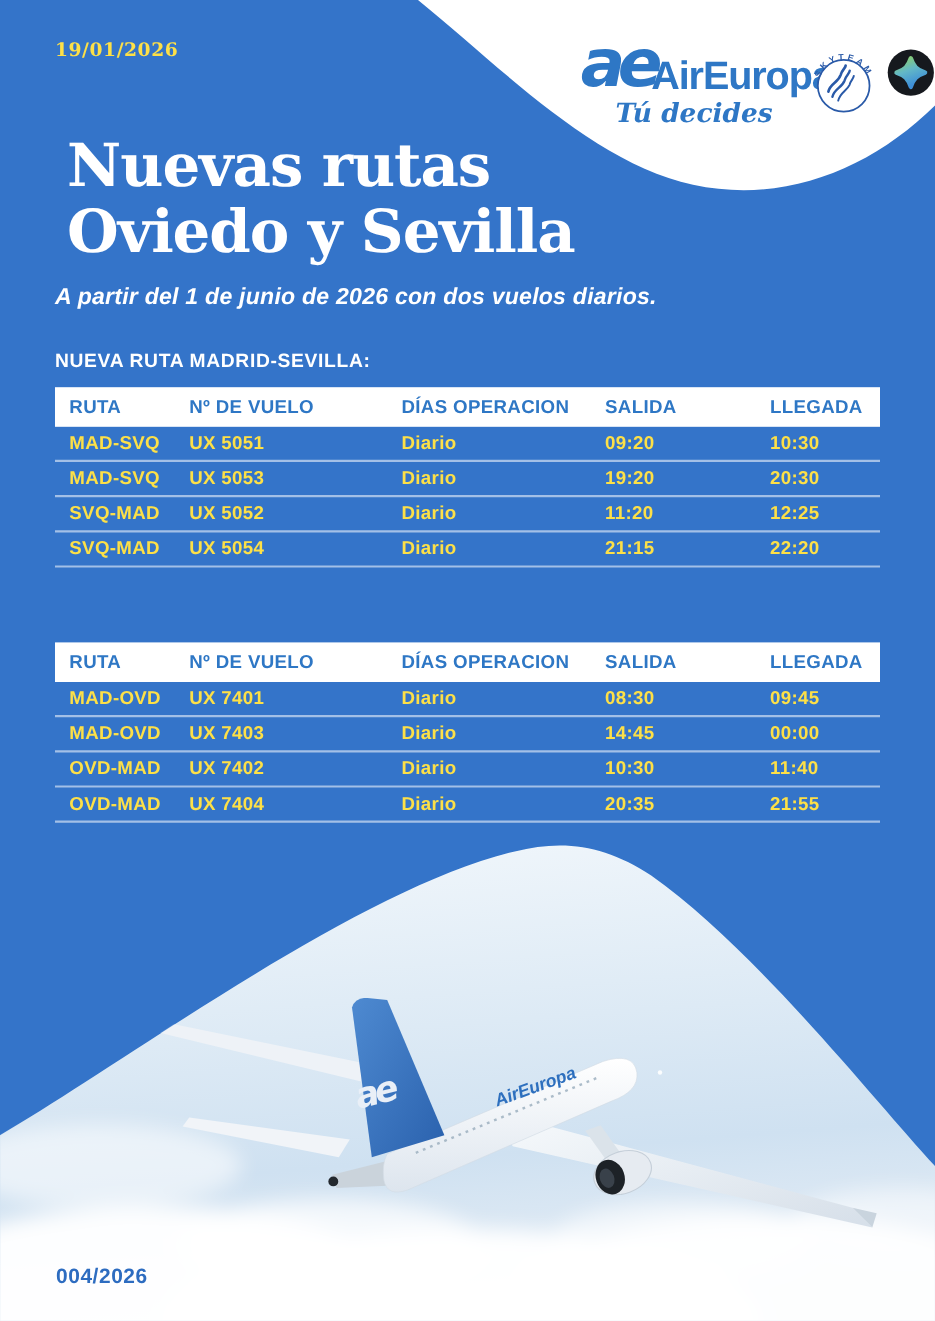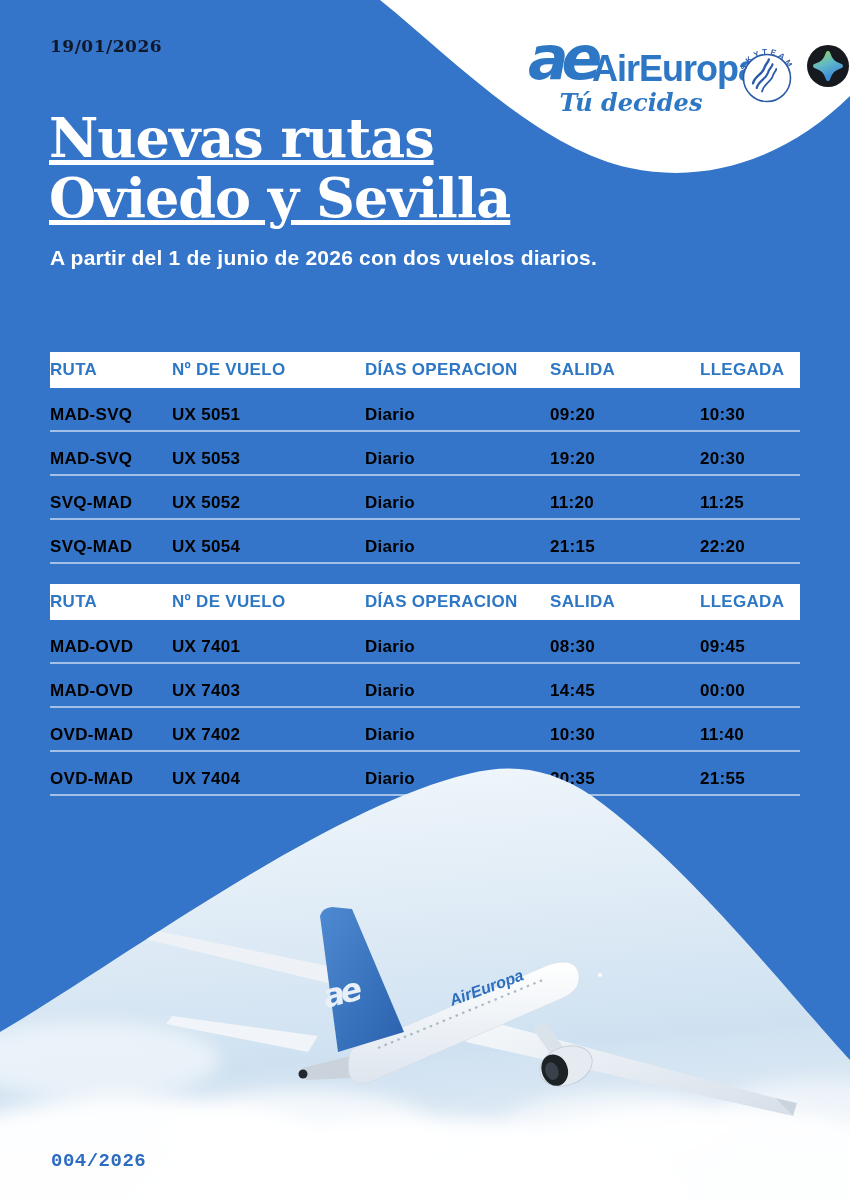--- a/index.html
+++ b/index.html
@@ -1,47 +1,47 @@
 <!DOCTYPE html>
 <html><head>
 <meta charset="utf-8">
 <style>
   html,body{margin:0;padding:0;background:#666;}
   .page{position:relative;width:850px;height:1201px;background:#3474c9;overflow:hidden;
         font-family:"Liberation Sans",sans-serif;}
   
   .wave{position:absolute;top:0;left:0;}
   .date{position:absolute;left:50px;top:36px;font-family:"DejaVu Serif",serif;font-weight:bold;
-        font-size:17px;color:#0f172a;letter-spacing:.5px;}
+        font-size:17px;color:#fde047;letter-spacing:.5px;}
   .monogram{position:absolute;left:528px;top:28px;color:#2e77c5;font-family:"DejaVu Sans",sans-serif;
         font-weight:bold;font-style:italic;font-size:60px;line-height:1;letter-spacing:-7px;}
   .logotype{position:absolute;left:592px;top:51px;color:#2e77c5;font-weight:bold;font-size:36px;
         letter-spacing:-1px;line-height:1;}
   .tagline{position:absolute;left:556px;top:88px;width:150px;text-align:center;color:#2e77c5;
         font-family:"DejaVu Serif",serif;font-style:italic;font-weight:bold;font-size:24px;}
   .skyteam{position:absolute;left:736px;top:38px;}
   .appicon{position:absolute;left:806px;top:44px;}
   
   .title{position:absolute;left:49px;top:108px;color:#fff;font-family:"DejaVu Serif",serif;
         font-weight:bold;font-size:54px;line-height:60px;letter-spacing:-1px;}
-  .subtitle{position:absolute;left:50px;top:246px;color:#fff;font-weight:bold;font-size:21px;
-        letter-spacing:.2px;}
+  .subtitle{position:absolute;left:50px;top:258px;color:#fff;font-weight:bold;font-size:21px;
+        letter-spacing:.2px;font-style:italic;}
   
   .sec-title{position:absolute;left:50px;color:#fff;font-weight:bold;font-size:17.5px;letter-spacing:.6px;}
   .sec-title.s1{top:318px;} .sec-title.s2{top:549px;}
   .table{position:absolute;left:50px;width:750px;}
   .table.t1{top:352px;} .table.t2{top:584px;}
   .trow{display:grid;grid-template-columns:122px 193px 185px 150px 100px;align-items:center;box-sizing:border-box;}
   .trow.thead{background:#ffffff;height:36px;color:#2e77c5;}
-  .trow.tdata{height:32px;color:#000000;border-bottom:2px solid rgba(255,255,255,.55);margin-top:12px;}
+  .trow.tdata{height:32px;color:#fde047;border-bottom:2px solid rgba(255,255,255,.55);}
   .tcell{text-align:left;font-weight:bold;font-size:17px;letter-spacing:.3px;}
-  .tcell.c0{text-align:left;}
+  .tcell.c0{text-align:left;padding-left:13px;}
   
   .photo{position:absolute;left:0;top:760px;}
-  .code{position:absolute;left:51px;top:1150px;font-family:Liberation Mono, monospace;font-weight:bold;
+  .code{position:absolute;left:51px;top:1150px;font-family:Liberation Sans, sans-serif;font-weight:bold;
         font-size:19px;color:#2d6cc0;letter-spacing:.5px;}
 </style>
 </head>
 <body>
 
 <div class="page">
 
   <svg class="wave" width="850" height="200" viewBox="0 0 850 200">
     <path d="M380,0 L850,0 L850,96 C792,153 714,186 630,168 C538,148 452,58 380,0 Z" fill="#ffffff"></path>
   </svg>
@@ -72,26 +72,27 @@
       <linearGradient id="starGrad" x1="0" y1="0" x2="0.4" y2="1">
         <stop offset="0" stop-color="#8fd162"></stop>
           <stop offset="0.5" stop-color="#63b8c6"></stop>
           <stop offset="1" stop-color="#3e8fd8"></stop>
       </linearGradient>
     </defs>
     <circle cx="22" cy="22" r="21" fill="#16191e"></circle>
     <path d="M22,9 C24.5,16.5 27.5,19.5 35,22 C27.5,24.5 24.5,27.5 22,35 C19.5,27.5 16.5,24.5 9,22 C16.5,19.5 19.5,16.5 22,9 Z" fill="url(#starGrad)" stroke="url(#starGrad)" stroke-width="4" stroke-linejoin="round"></path>
   </svg>
 
-  <h1 class="title" style="margin:0;font-weight:bold;text-decoration:underline;">
+  <h1 class="title" style="margin:12px;font-weight:bold;">
     <span>Nuevas rutas</span><br>
     <span>Oviedo y Sevilla</span>
   </h1>
   <div class="subtitle">A partir del 1 de junio de 2026 con dos vuelos diarios.</div>
 
+  <div class="sec-title s1">NUEVA RUTA MADRID-SEVILLA:</div>
   <div class="table t1">
       <div class="trow thead">
         <div class="tcell c0">RUTA</div>
         <div class="tcell c1">Nº DE VUELO</div>
         <div class="tcell c2">DÍAS OPERACION</div>
         <div class="tcell c3">SALIDA</div>
         <div class="tcell c4">LLEGADA</div>
       </div>
       <div class="trow tdata">
         <div class="tcell c0">MAD-SVQ</div>
@@ -105,21 +106,21 @@
         <div class="tcell c1">UX 5053</div>
         <div class="tcell c2">Diario</div>
         <div class="tcell c3">19:20</div>
         <div class="tcell c4">20:30</div>
       </div>
       <div class="trow tdata">
         <div class="tcell c0">SVQ-MAD</div>
         <div class="tcell c1">UX 5052</div>
         <div class="tcell c2">Diario</div>
         <div class="tcell c3">11:20</div>
-        <div class="tcell c4">11:25</div>
+        <div class="tcell c4">12:25</div>
       </div>
       <div class="trow tdata">
         <div class="tcell c0">SVQ-MAD</div>
         <div class="tcell c1">UX 5054</div>
         <div class="tcell c2">Diario</div>
         <div class="tcell c3">21:15</div>
         <div class="tcell c4">22:20</div>
       </div>
     </div>
 

